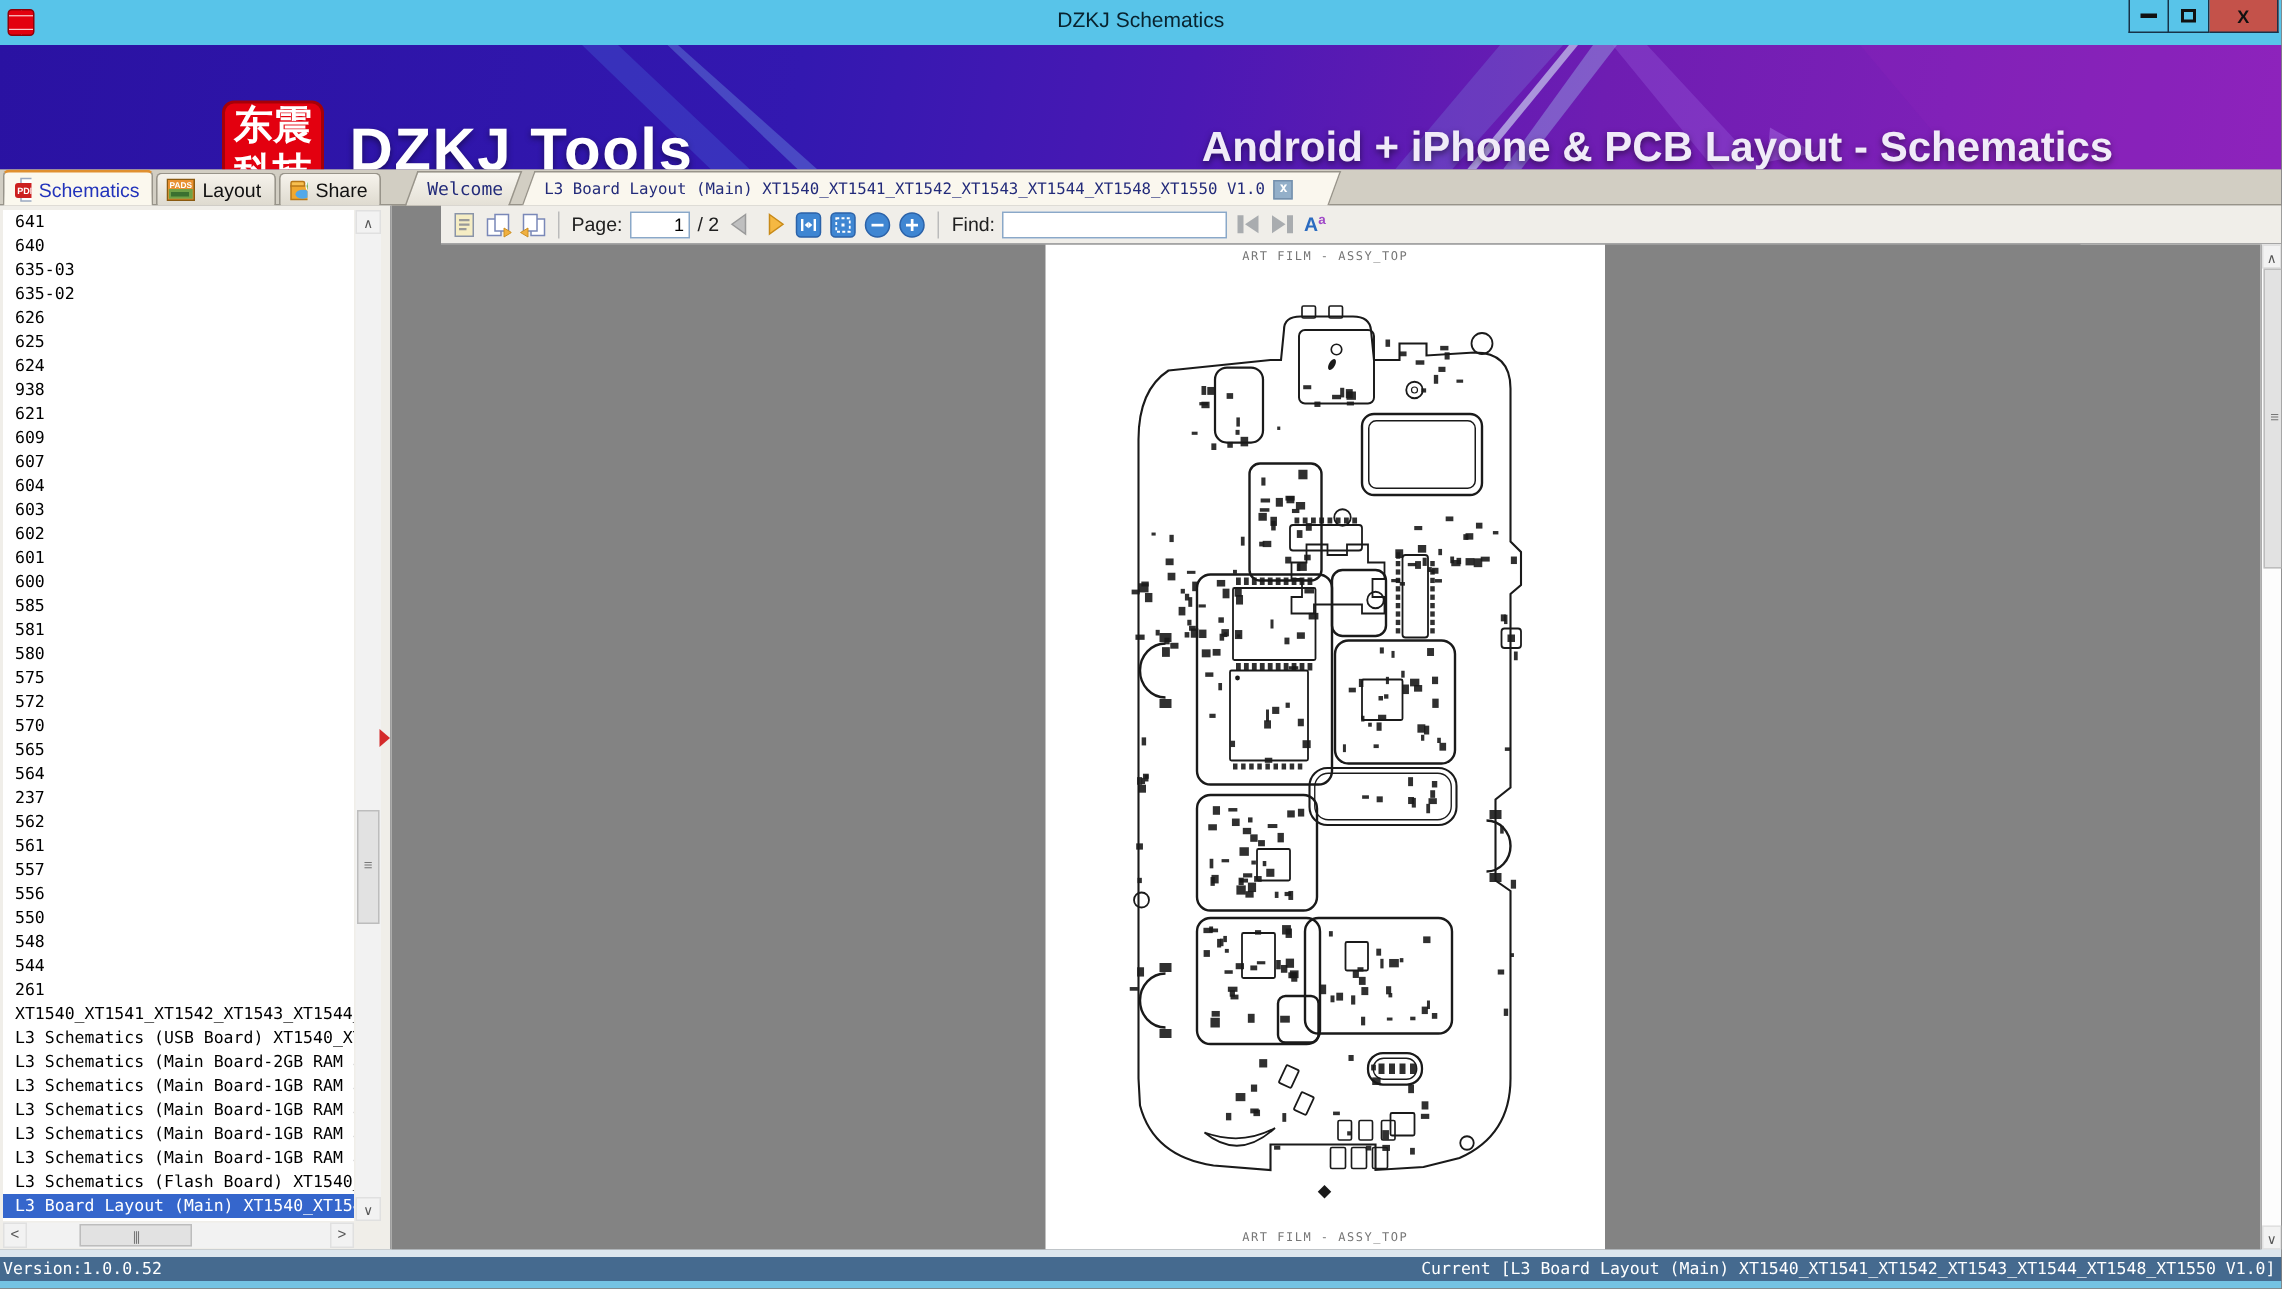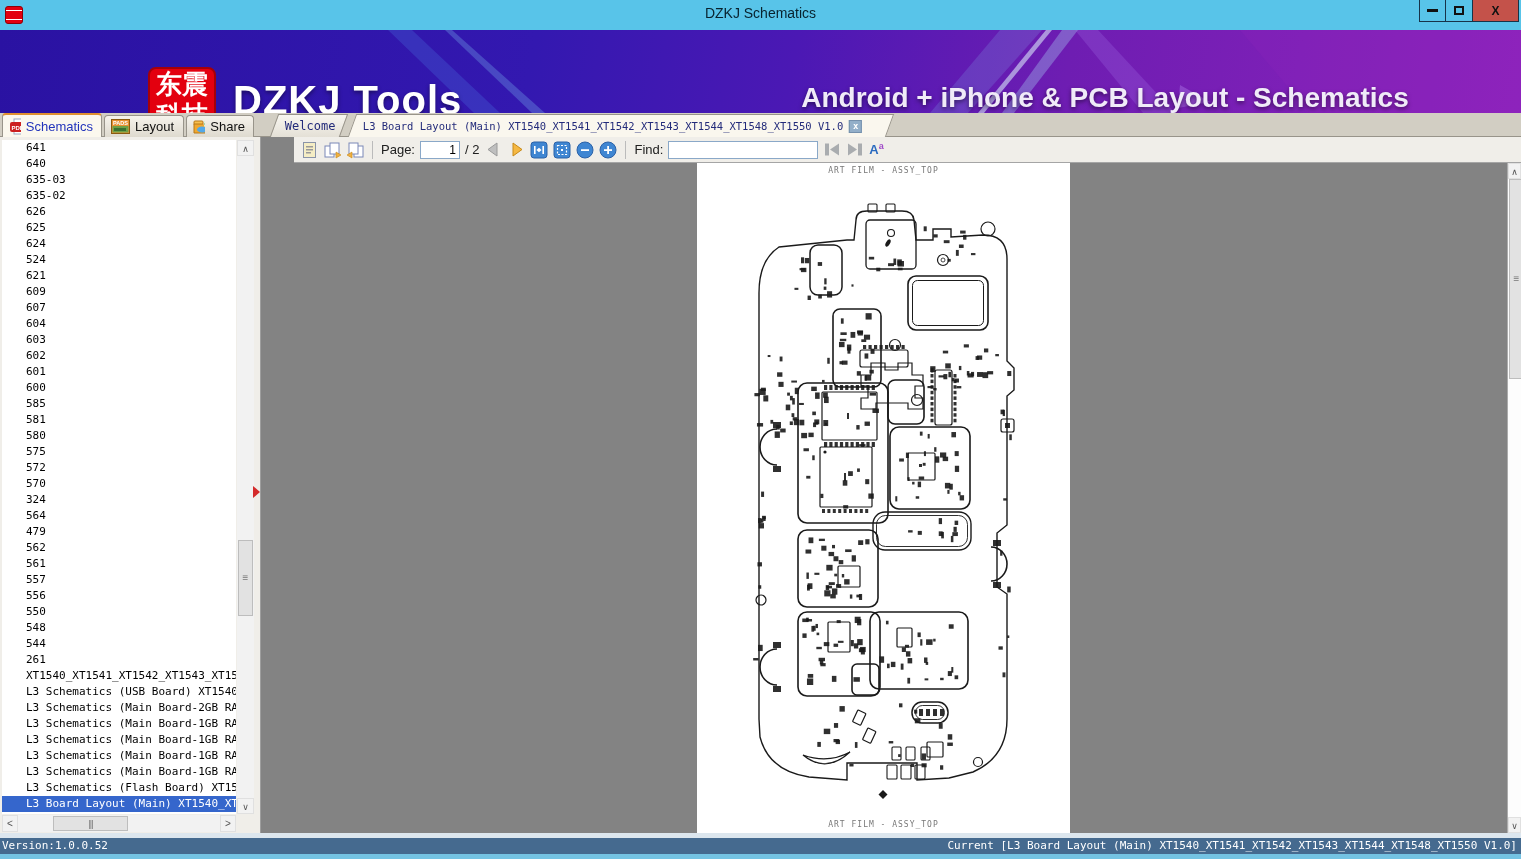--- a/index.html
+++ b/index.html
@@ -65,21 +65,21 @@
     padding-right:3px; background:#fff; }
   #find-input { width:150px; height:18px; border:1px solid #8AA8C8; background:#fff; font-size:12px; padding:0 3px; }
   #font-icon { font-size:13px; font-weight:bold; color:#2B6BC0; }
   #font-icon sup { color:#A04AC8; font-size:9px; }
 
   
   #sidebar { position:absolute; left:0; top:137px; width:261px; height:696px; background:#F0EEE9;
     border-right:1px solid #9E9E9E; }
   #sidebar-list { position:absolute; left:2px; top:3px; width:234px; height:674px; background:#fff;
     overflow:hidden; font-family:"DejaVu Sans Mono", monospace; font-size:11px; }
-  .sitem { height:16px; line-height:16px; padding-left:24px; white-space:nowrap; color:#000; }
+  .sitem { height:16px; line-height:16px; padding-left:8px; white-space:nowrap; color:#000; }
   .sitem.sel { background:#3566CC; color:#fff; }
   .vscroll { position:absolute; background:#F2F2F2; }
   #side-vscroll { left:237px; top:3px; width:17px; height:674px; }
   .sb-arrow { position:absolute; left:0; width:100%; height:16px; background:#F2F2F2; color:#555;
     font-size:9px; text-align:center; line-height:16px; border:1px solid #E0E0E0; }
   .sb-thumb { position:absolute; left:1px; width:15px; background:#E2E2E2; border:1px solid #BDBDBD;
     color:#777; text-align:center; font-size:10px; }
   #side-hscroll { position:absolute; left:2px; top:678px; width:234px; height:17px; background:#F2F2F2; }
   .hs-arrow { position:absolute; top:0; width:16px; height:17px; color:#555; font-size:10px;
     text-align:center; line-height:16px; background:#F2F2F2; border:1px solid #E0E0E0; }
@@ -275,38 +275,38 @@
 
   <div id="sidebar">
     <div id="sidebar-list">
         <div class="sitem">641</div>
         <div class="sitem">640</div>
         <div class="sitem">635-03</div>
         <div class="sitem">635-02</div>
         <div class="sitem">626</div>
         <div class="sitem">625</div>
         <div class="sitem">624</div>
-        <div class="sitem">524</div>
+        <div class="sitem">938</div>
         <div class="sitem">621</div>
         <div class="sitem">609</div>
         <div class="sitem">607</div>
         <div class="sitem">604</div>
         <div class="sitem">603</div>
         <div class="sitem">602</div>
         <div class="sitem">601</div>
         <div class="sitem">600</div>
         <div class="sitem">585</div>
         <div class="sitem">581</div>
         <div class="sitem">580</div>
         <div class="sitem">575</div>
         <div class="sitem">572</div>
         <div class="sitem">570</div>
-        <div class="sitem">324</div>
+        <div class="sitem">565</div>
         <div class="sitem">564</div>
-        <div class="sitem">479</div>
+        <div class="sitem">237</div>
         <div class="sitem">562</div>
         <div class="sitem">561</div>
         <div class="sitem">557</div>
         <div class="sitem">556</div>
         <div class="sitem">550</div>
         <div class="sitem">548</div>
         <div class="sitem">544</div>
         <div class="sitem">261</div>
         <div class="sitem">XT1540_XT1541_XT1542_XT1543_XT1544_XT1</div>
         <div class="sitem">L3 Schematics (USB Board) XT1540_XT154</div>

